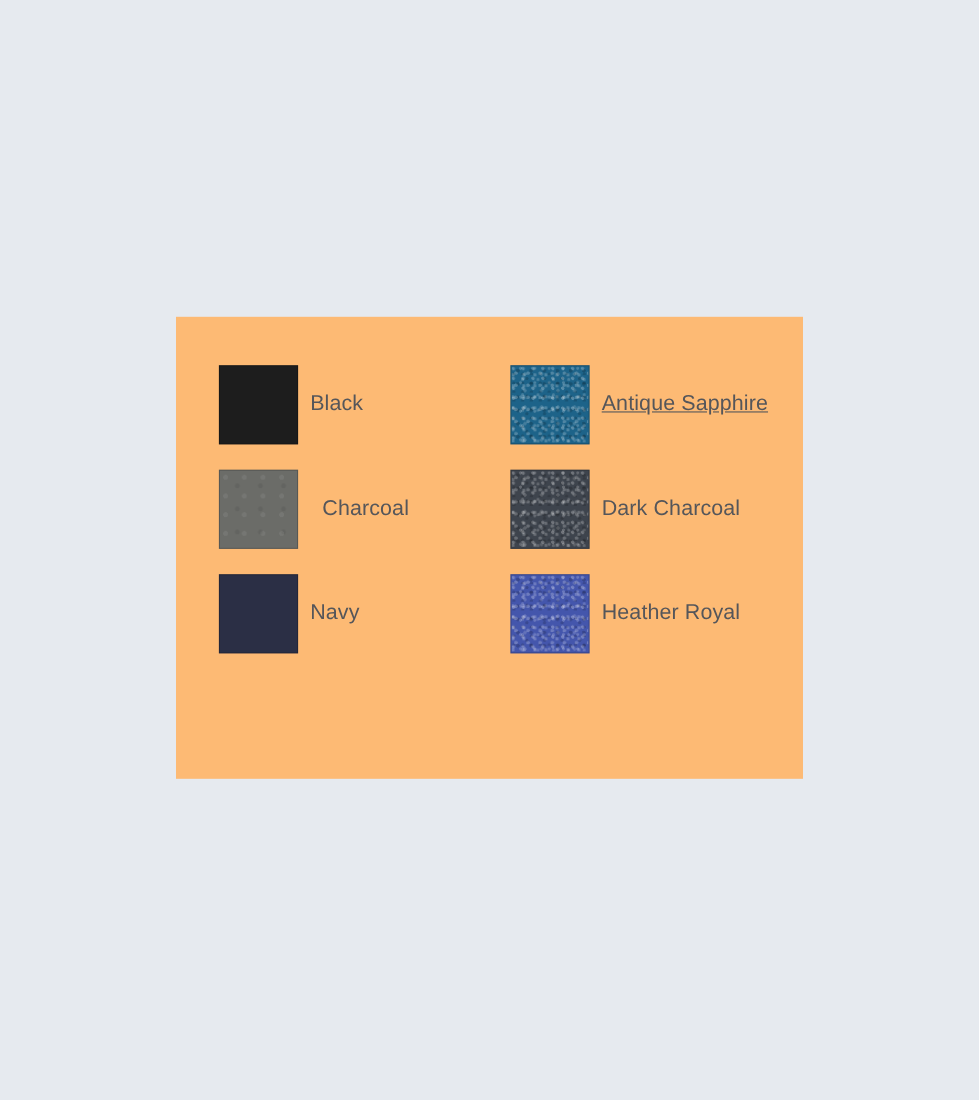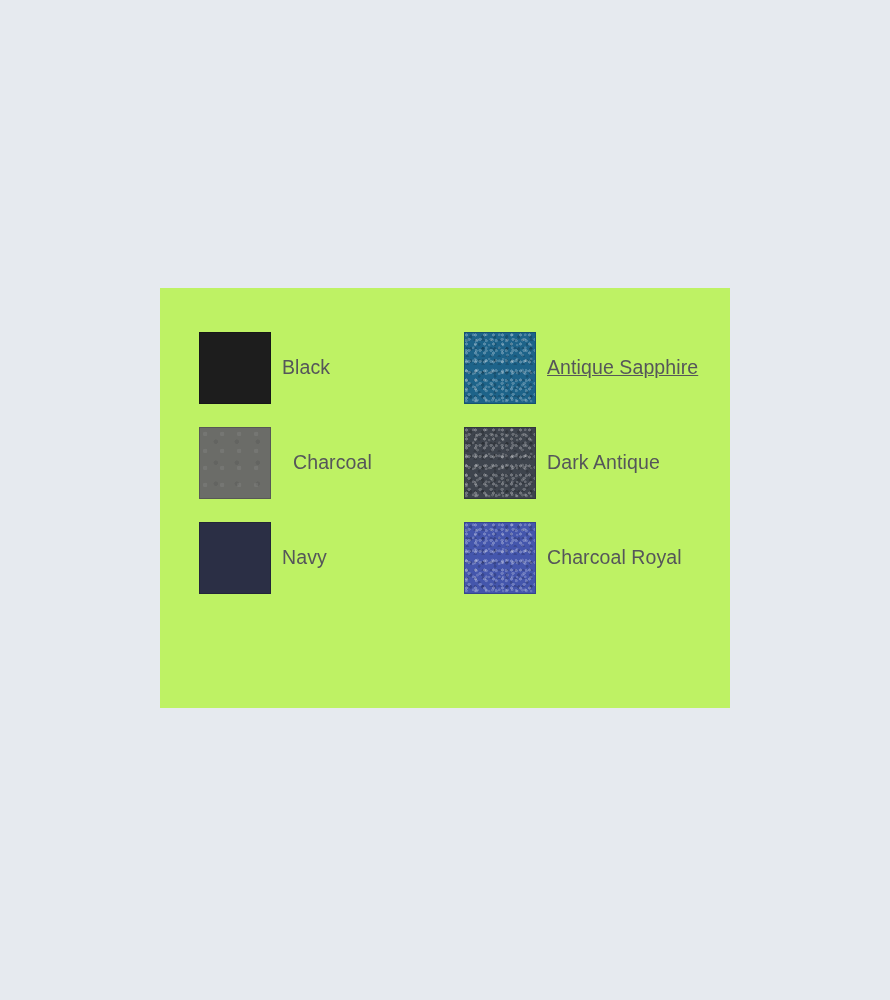--- a/index.html
+++ b/index.html
@@ -101,21 +101,21 @@
       linear-gradient(128deg,
         rgba(255,255,255,0.00) 14%,
         rgba(255,255,255,0.55) 33%,
         rgba(255,255,255,0.10) 48%,
         rgba(255,255,255,0.00) 66%);
   }
 </style>
 </head>
 <body style="background: rgb(230, 234, 239);">
 
-<div id="swatch-card" style="background: #bef264;">
+<div id="swatch-card" style="background: #fdba74;">
   <div id="swatch-grid">
 
     <div class="swatch-row">
       <span class="swatch-chip chip-solid" style="background: rgb(29, 29, 29);">
           <span class="tex"></span>
         </span>
       <span class="swatch-label" style="color: rgb(85, 86, 90);">Black</span>
     </div>
     <div class="swatch-row">
       <span class="swatch-chip chip-solid chip-heather" style="background: rgb(29, 99, 137);">
@@ -127,31 +127,31 @@
     <div class="swatch-row">
       <span class="swatch-chip chip-solid chip-grain" style="background: rgb(107, 108, 104);">
           <span class="tex"></span>
         </span>
       <span class="swatch-label" style="color: rgb(85, 86, 90); margin-left: 11px;">Charcoal</span>
     </div>
     <div class="swatch-row">
       <span class="swatch-chip chip-solid chip-heather" style="background: rgb(62, 68, 77);">
           <span class="tex"></span>
         </span>
-      <span class="swatch-label" style="color: rgb(85, 86, 90);">Dark Antique</span>
+      <span class="swatch-label" style="color: rgb(85, 86, 90);">Dark Charcoal</span>
     </div>
 
     <div class="swatch-row">
       <span class="swatch-chip chip-solid" style="background: rgb(43, 47, 69);">
           <span class="tex"></span>
         </span>
       <span class="swatch-label" style="color: rgb(85, 86, 90);">Navy</span>
     </div>
 
     <div class="swatch-row">
       <span class="swatch-chip chip-solid chip-heather" style="background: rgb(68, 86, 172);">
           <span class="tex"></span>
         </span>
-      <span class="swatch-label" style="color: rgb(85, 86, 90);">Charcoal Royal</span>
+      <span class="swatch-label" style="color: rgb(85, 86, 90);">Heather Royal</span>
     </div>
 
   </div>
 </div>
 
 </body></html>

